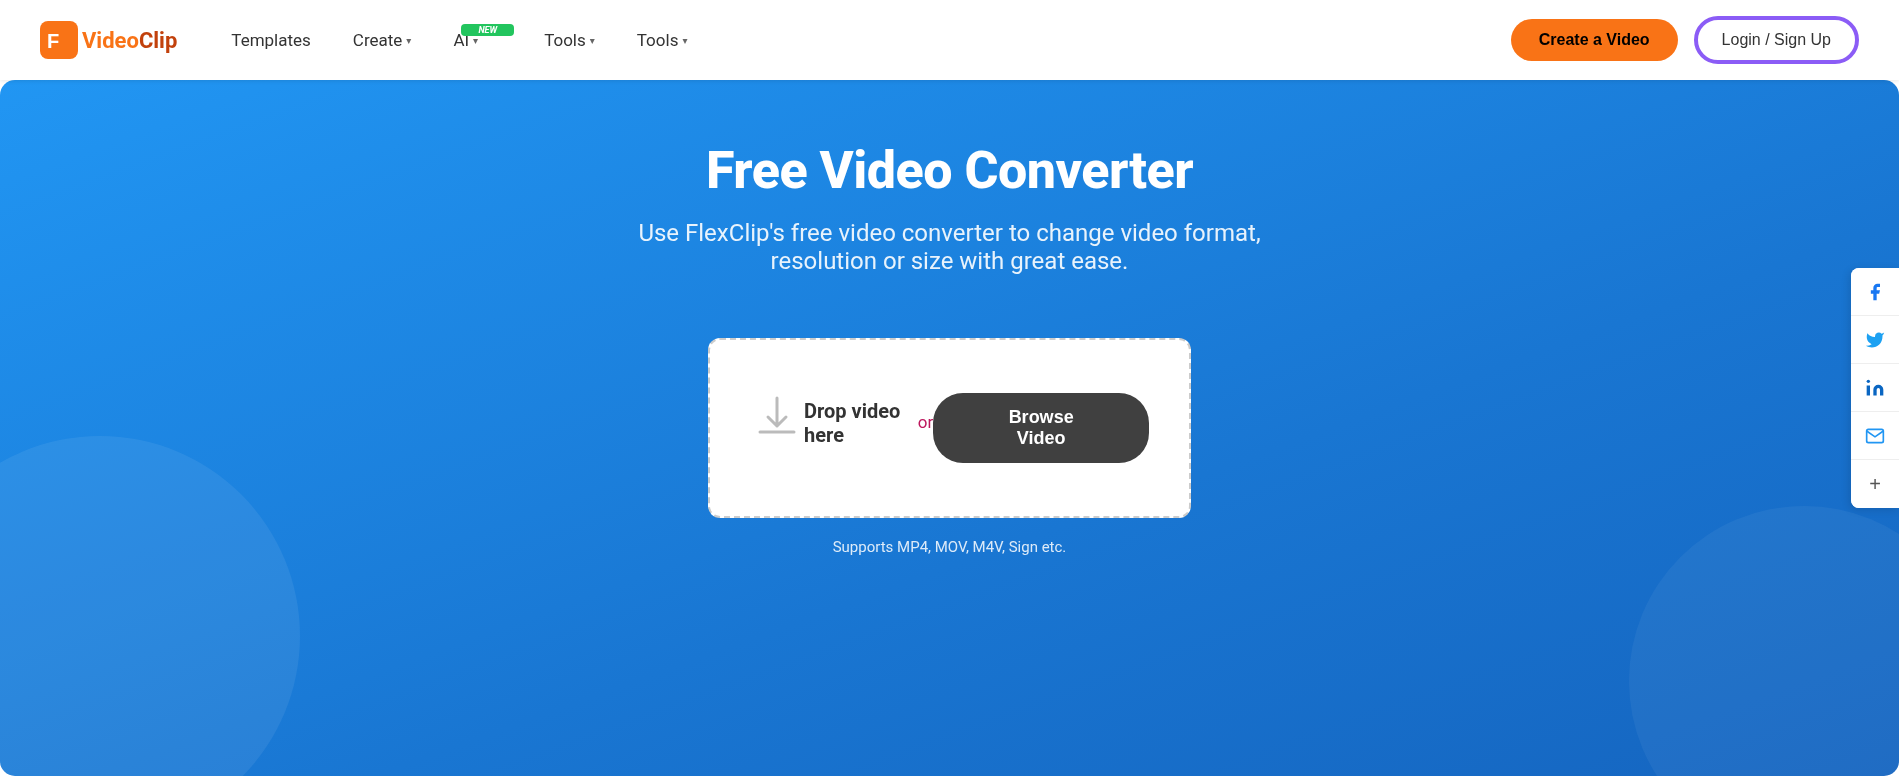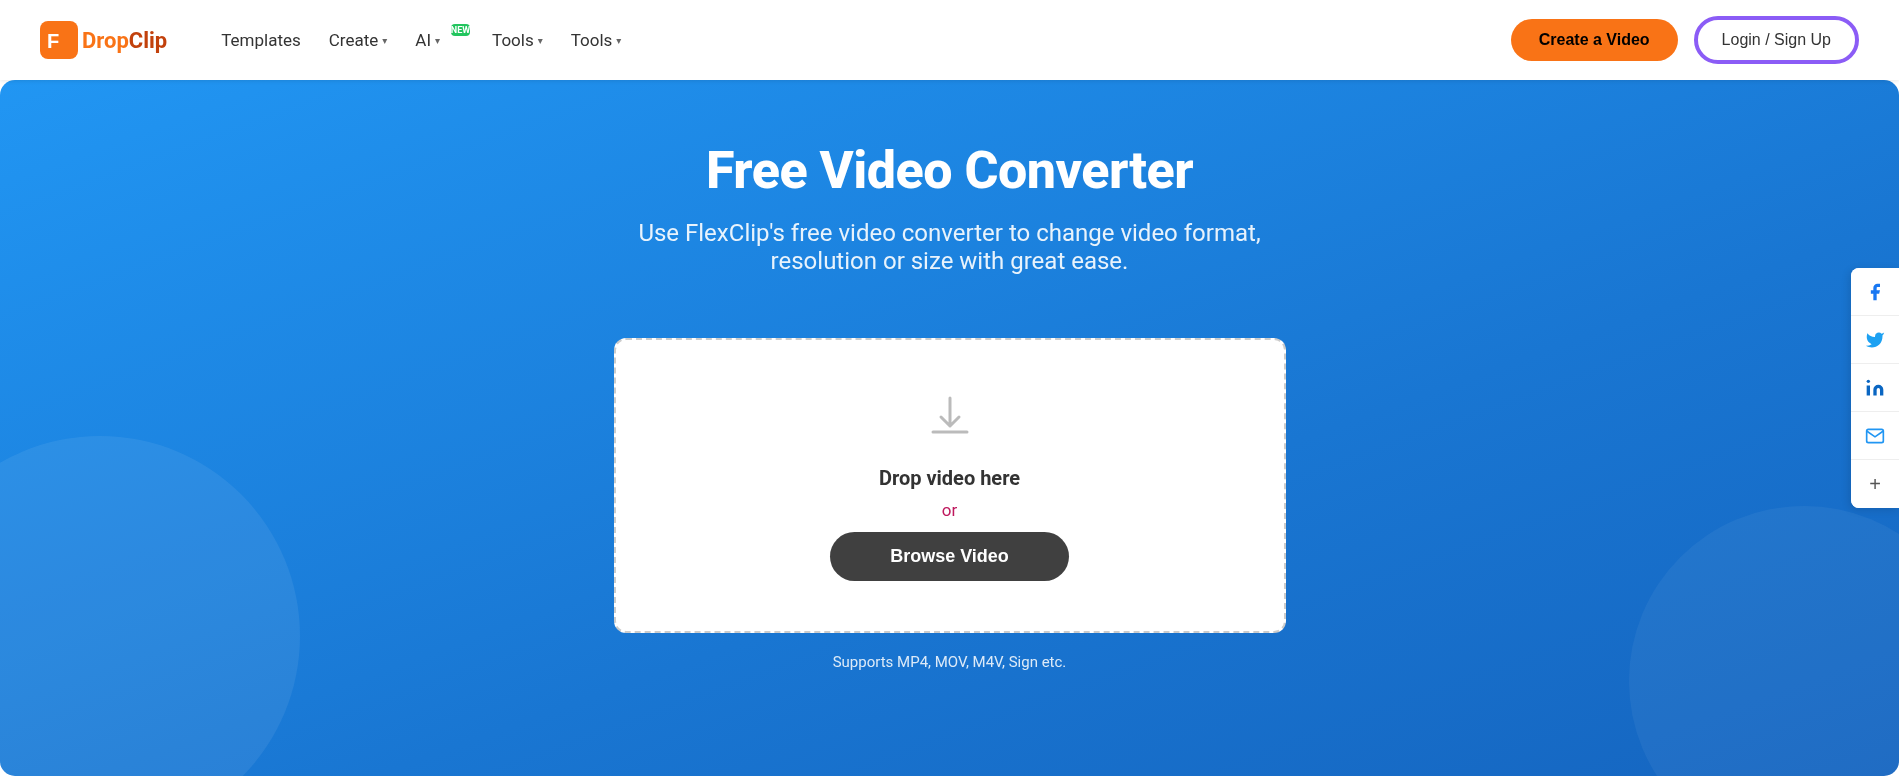--- a/index.html
+++ b/index.html
@@ -31,21 +31,21 @@
       font-size: 22px;
       font-weight: 700;
       color: #333;
     }
     .logo-flex { color: #f97316; }
     .logo-clip { color: #c2410c; }
 
     .nav-links {
       display: flex;
       align-items: center;
-      gap: 0;
+      gap: 14px;
       flex: 1;
     }
     .nav-item {
       display: flex;
       align-items: center;
       gap: 4px;
       padding: 8px 14px;
       font-size: 17px;
       color: #333;
       cursor: pointer;
@@ -55,25 +55,26 @@
     }
     .nav-item .chevron {
       font-size: 10px;
       color: #666;
     }
     .ai-badge {
       background: #22c55e;
       color: #fff;
       font-size: 9px;
       font-weight: 700;
-      padding: 1px 0;
+      padding: 1px 17px;
       border-radius: 4px;
       position: absolute;
       top: 2px;
-      right: 8px;
+      right: 2px;
+      font-style: italic;
     }
     .nav-actions {
       display: flex;
       align-items: center;
       gap: 16px;
     }
     .btn-create {
       background: #f97316;
       color: #000000;
       border: none;
@@ -141,25 +142,25 @@
       color: rgba(255,255,255,0.9);
       text-align: center;
       margin-bottom: 63px;
       max-width: 680px;
     }
 
     
     .upload-card {
       background: #fff;
       border-radius: 12px;
-      width: 672px;
+      width: 483px;
       max-width: 95vw;
       padding: 50px 40px;
       display: flex;
-      flex-direction: column;
+      flex-direction: row;
       align-items: center;
       border: 2.5px dashed #ccc;
       position: relative;
       z-index: 2;
     }
     .upload-icon {
       margin-bottom: 18px;
       color: #bbb;
     }
     .upload-icon svg {
@@ -232,21 +233,21 @@
 </head>
 <body>
 
 <nav class="navbar">
   <a class="logo" href="#">
     <svg class="logo-icon" viewBox="0 0 38 38">
       <rect width="38" height="38" rx="8" fill="#f97316"></rect>
       <text x="7" y="27" font-size="20" fill="#fff" font-family="Arial" font-weight="bold">F</text>
     </svg>
     <span class="logo-text">
-      <span class="logo-flex">Drop</span><span class="logo-clip">Clip</span>
+      <span class="logo-flex">Video</span><span class="logo-clip">Clip</span>
     </span>
   </a>
 
   <div class="nav-links">
     <a class="nav-item">
       <span>Templates</span>
     </a>
     <a class="nav-item">
       <span>Create</span>
       <span class="chevron">▾</span>

